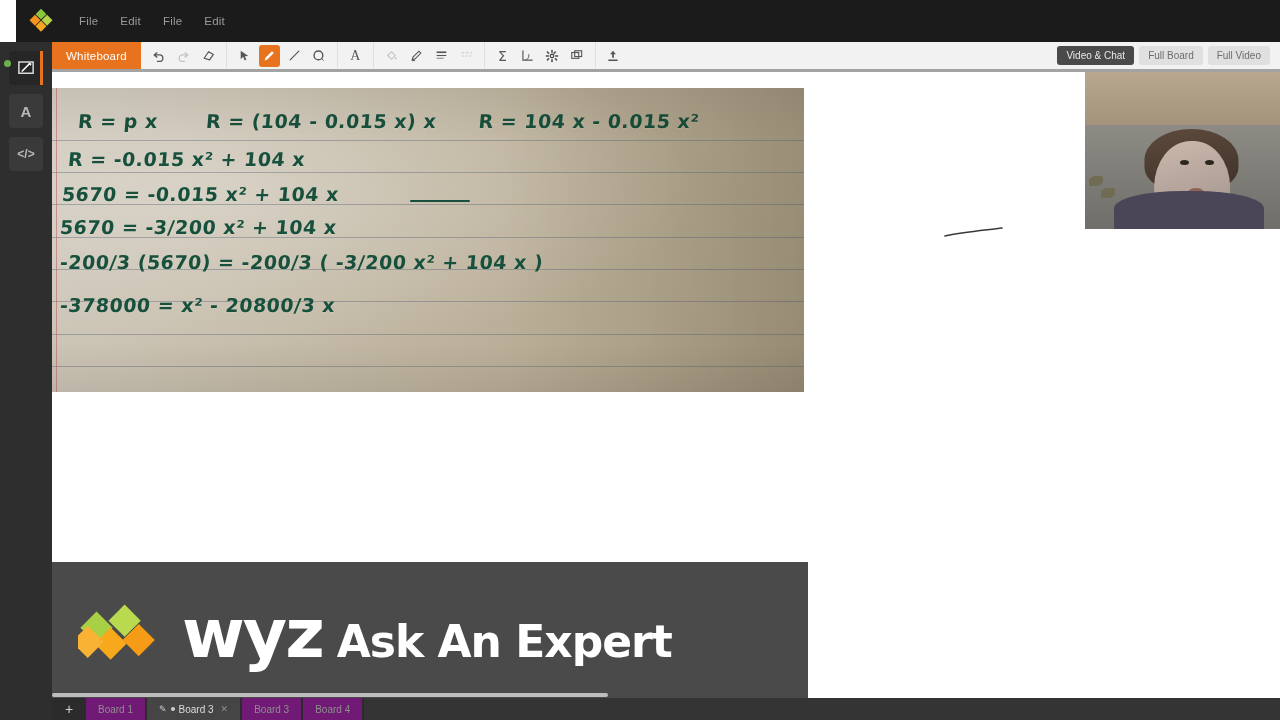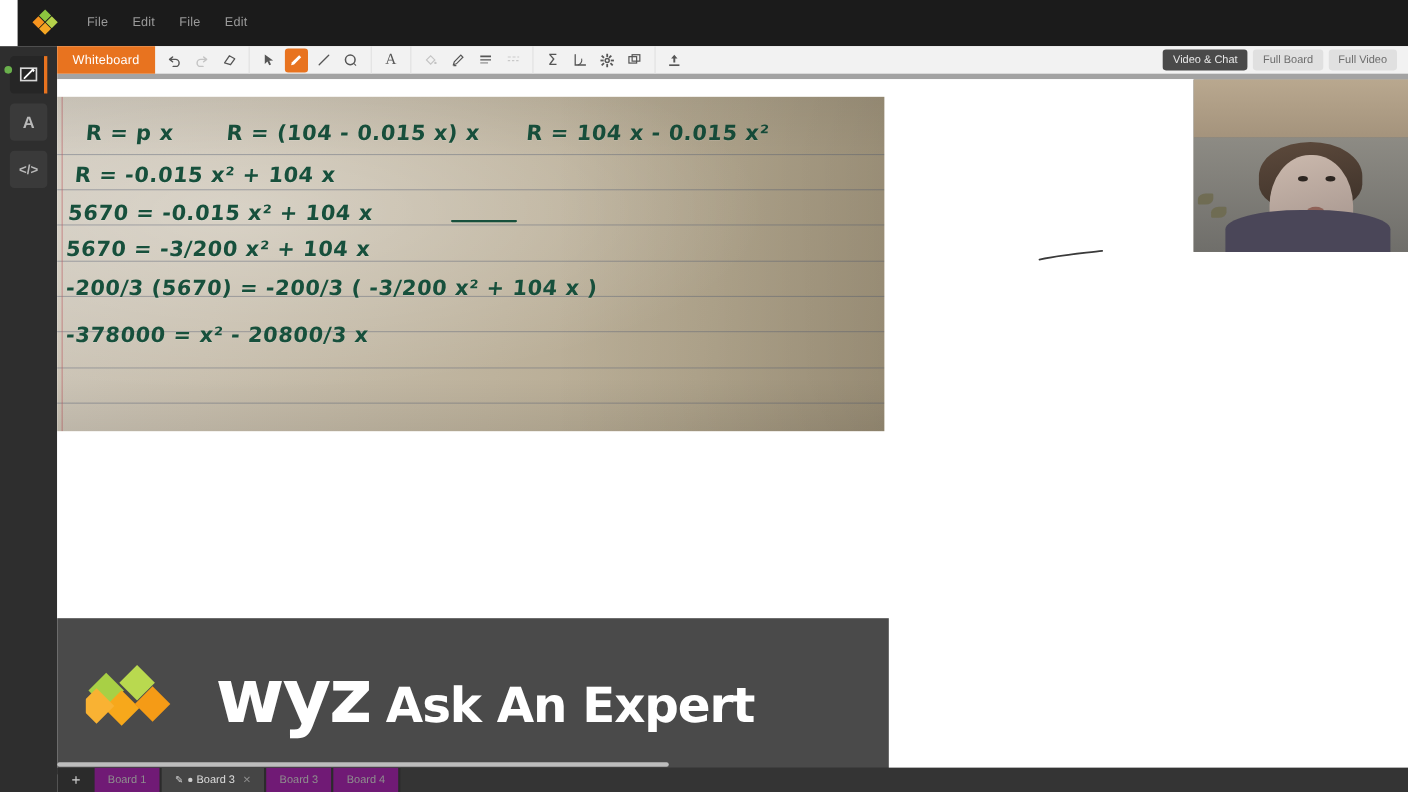--- a/index.html
+++ b/index.html
@@ -42,21 +42,21 @@
     position:absolute; left:-5px; top:9px; width:7px; height:7px;
     border-radius:50%; background:#6ab04c;
   }
   .rail-accent {
     position:absolute; right:0; top:0; width:3px; height:34px; background:#e8731f;
   }
 
   
   .toolbar {
     position:absolute; left:52px; top:42px; width:1228px; height:30px;
-    background:#f2f2f2; border-bottom:5px solid #a3a3a3;
+    background:#f2f2f2; border-bottom:3px solid #a3a3a3;
     display:flex; align-items:stretch;
   }
   .wb-tab {
     background:#e8731f; color:#fff; font-size:11.5px;
     display:flex; align-items:center; padding:0 14px; flex:0 0 auto;
     letter-spacing:.2px;
   }
   .tool-group {
     display:flex; align-items:center; padding:0 5px;
     border-right:1px solid #e0e0e0;
@@ -153,21 +153,21 @@
     background:#8f6258; }
   .vid-deco { position:absolute; width:14px; height:10px; border-radius:50% 10% 50% 10%;
     background:#6d6a4e; opacity:.85; }
 
   
   .banner {
     position:absolute; left:52px; bottom:16px; width:756px; height:142px;
     background:#4a4a4a; display:flex; align-items:center;
   }
   .banner-logo { width:88px; height:72px; margin-left:26px; position:relative; flex:0 0 auto; }
-  .banner-text { margin-left:30px; display:flex; align-items:baseline; }
+  .banner-text { margin-left:16px; display:flex; align-items:baseline; }
   .wz-w { font-size:68px; font-weight:bold; color:#ffffff; letter-spacing:-2px;
     font-family:"DejaVu Sans", sans-serif; }
   .wz-a { font-size:68px; font-weight:bold; color:#f5a623; letter-spacing:-2px;
     font-family:"DejaVu Sans", sans-serif; }
   .wz-ask { font-size:44px; font-weight:bold; color:#ffffff; margin-left:14px;
     letter-spacing:-1px; font-family:"DejaVu Sans", sans-serif; }
 
   
   .scrollbar {
     position:absolute; left:52px; bottom:22px; width:1228px; height:6px;

